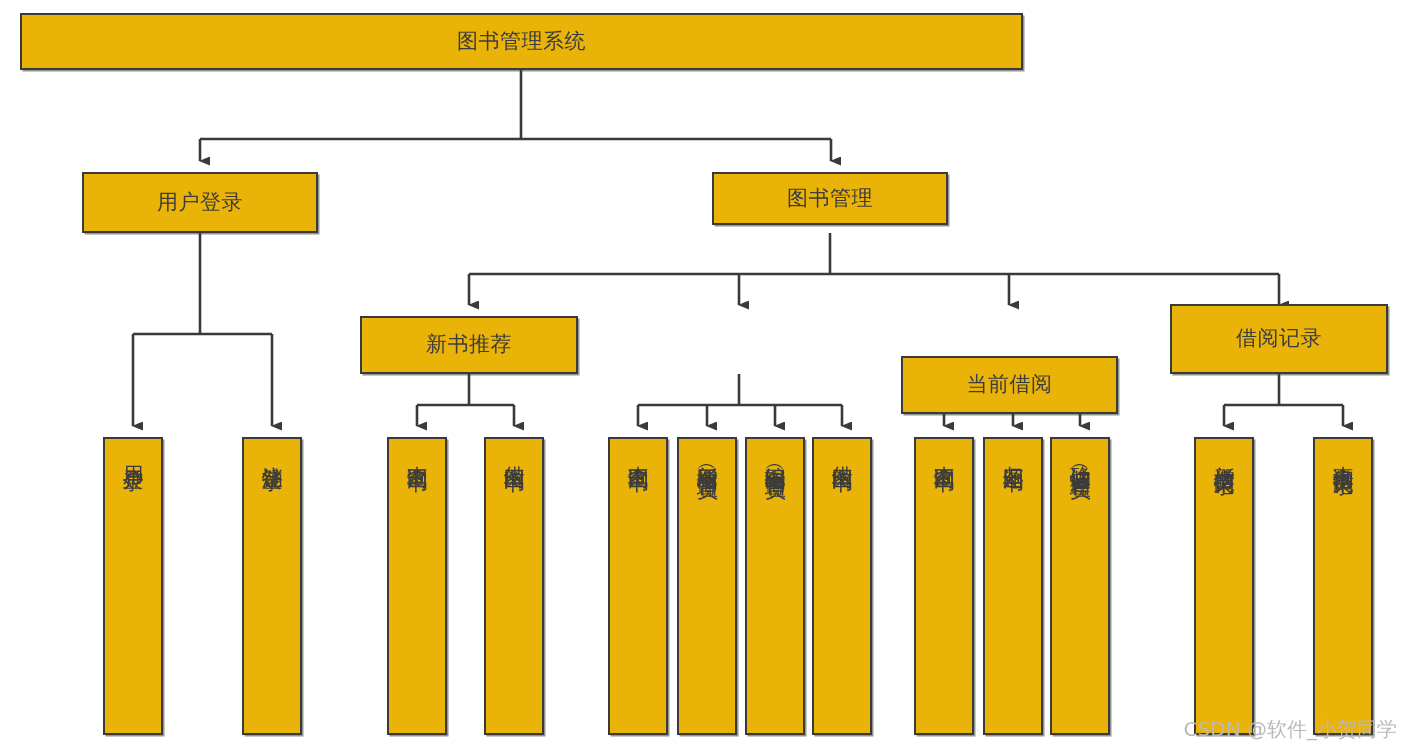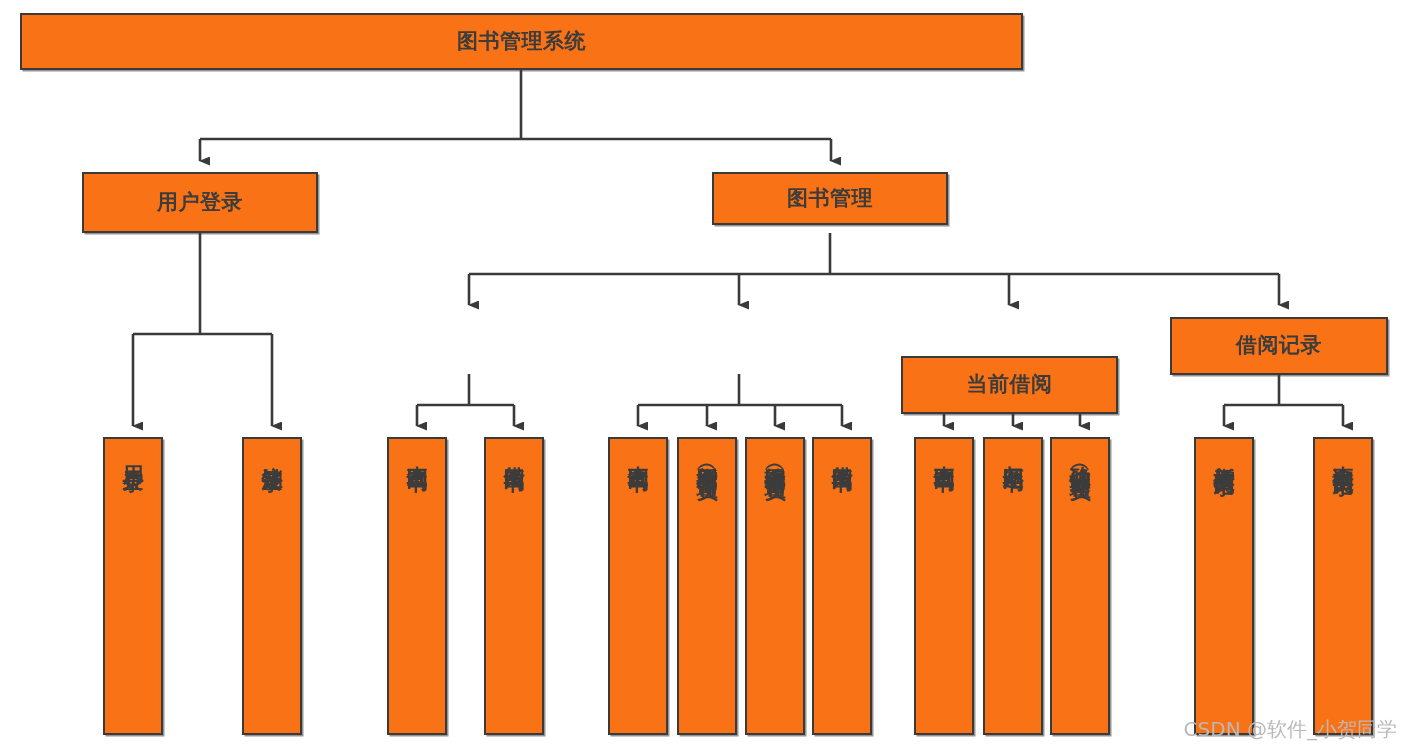--- a/index.html
+++ b/index.html
@@ -23,27 +23,26 @@
     position: absolute;
     left: 0;
     top: 0;
     width: 1405px;
     height: 747px;
   }
   .node-box {
     position: absolute;
     box-sizing: border-box;
     border: 2px solid #3a3a3a;
-    background: #f97316;
+    background: #eab308;
     box-shadow: 2px 2px 0 -0.5px rgba(60,60,60,0.55);
     display: flex;
     align-items: center;
     justify-content: center;
     overflow: hidden;
-    font-weight: bold;
   }
   .node-label-h {
     font-size: 21px;
     color: #3c3c3c;
     letter-spacing: 0.5px;
     line-height: 1.1;
     white-space: nowrap;
   }
   .node-box.vertical {
     align-items: flex-start;
@@ -131,24 +130,27 @@
     <span class="node-label-h">图书管理系统</span>
   </div>
 
   <div class="node-box" style="left: 82px; top: 172px; width: 236px; height: 61px;">
     <span class="node-label-h">用户登录</span>
   </div>
   <div class="node-box" style="left: 712px; top: 172px; width: 236px; height: 53px;">
     <span class="node-label-h">图书管理</span>
   </div>
 
+  <div class="node-box" style="left: 360px; top: 316px; width: 218px; height: 58px;">
+    <span class="node-label-h">新书推荐</span>
+  </div>
   <div class="node-box" style="left: 901px; top: 316px; width: 217px; height: 58px; margin-top: 40px;">
     <span class="node-label-h">当前借阅</span>
   </div>
-  <div class="node-box" style="left: 1170px; top: 317px; width: 218px; height: 58px;">
+  <div class="node-box" style="left: 1170px; top: 304px; width: 218px; height: 70px;">
     <span class="node-label-h">借阅记录</span>
   </div>
 
   <div class="node-box vertical" style="left: 103px; top: 437px; width: 60px; height: 298px;">
     <span class="node-label-v">用户登录</span>
   </div>
   <div class="node-box vertical" style="left: 242px; top: 437px; width: 60px; height: 298px;">
     <span class="node-label-v">注销登录</span>
   </div>
   <div class="node-box vertical" style="left: 387px; top: 437px; width: 60px; height: 298px;">

